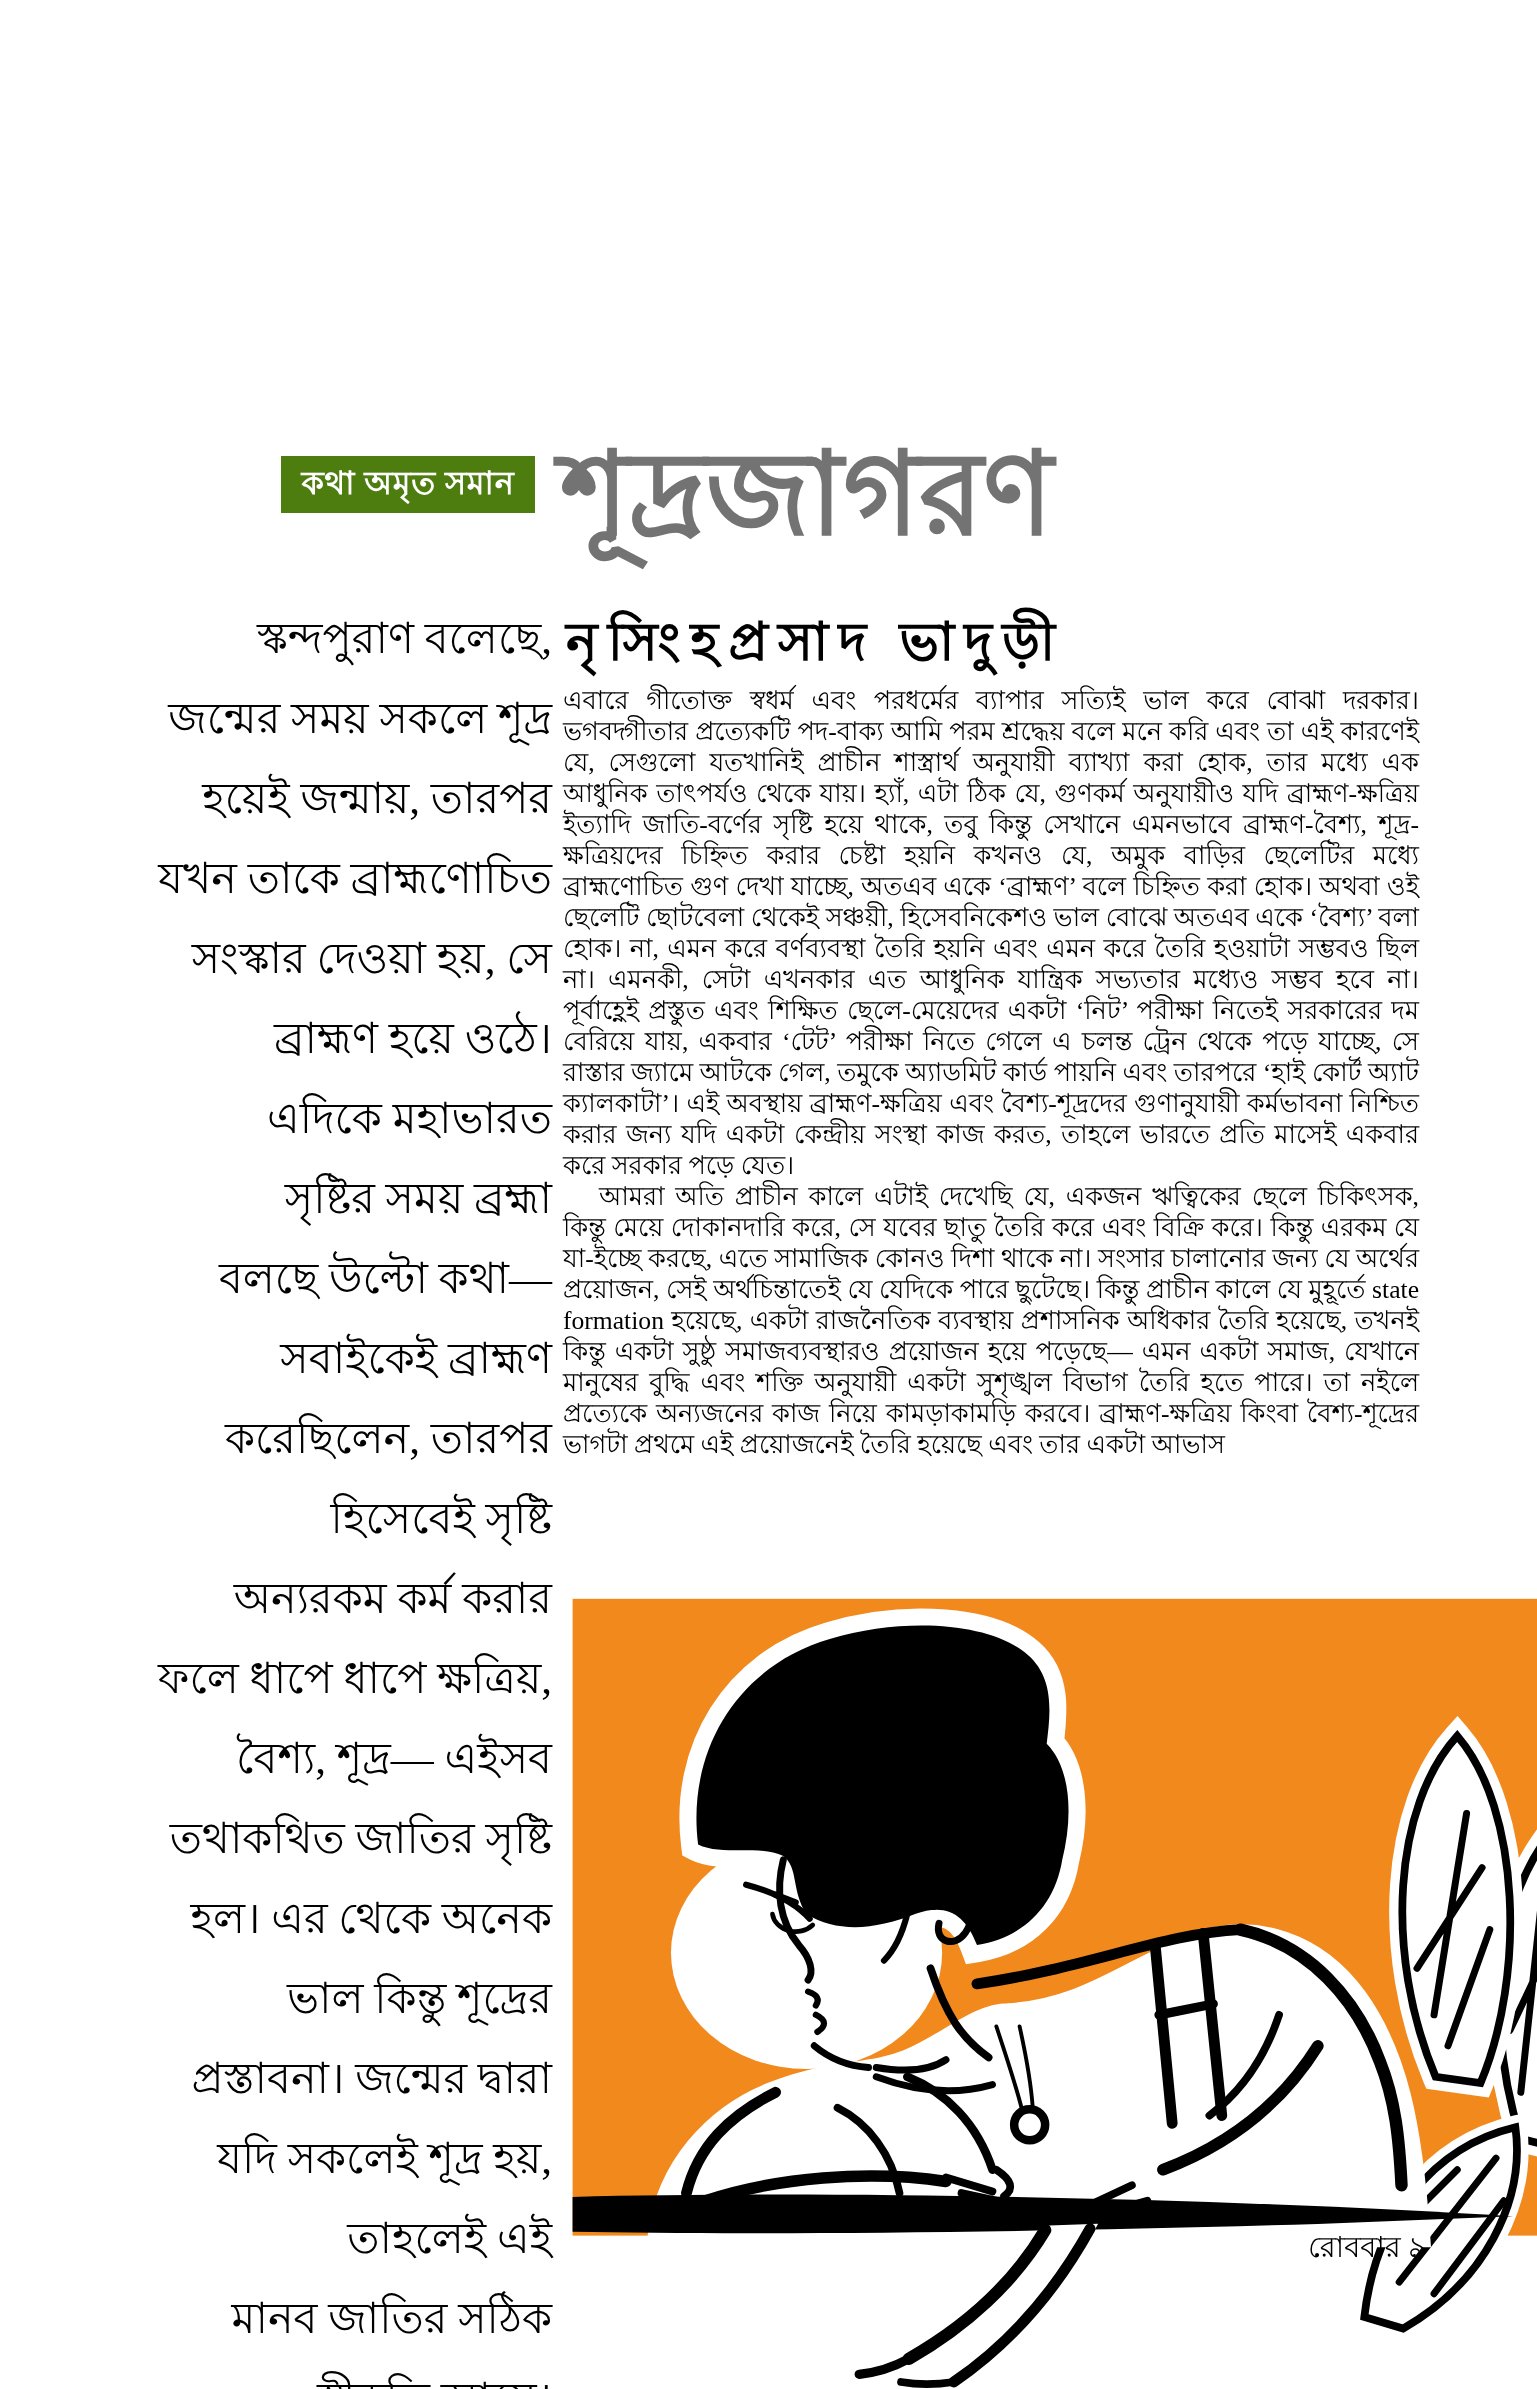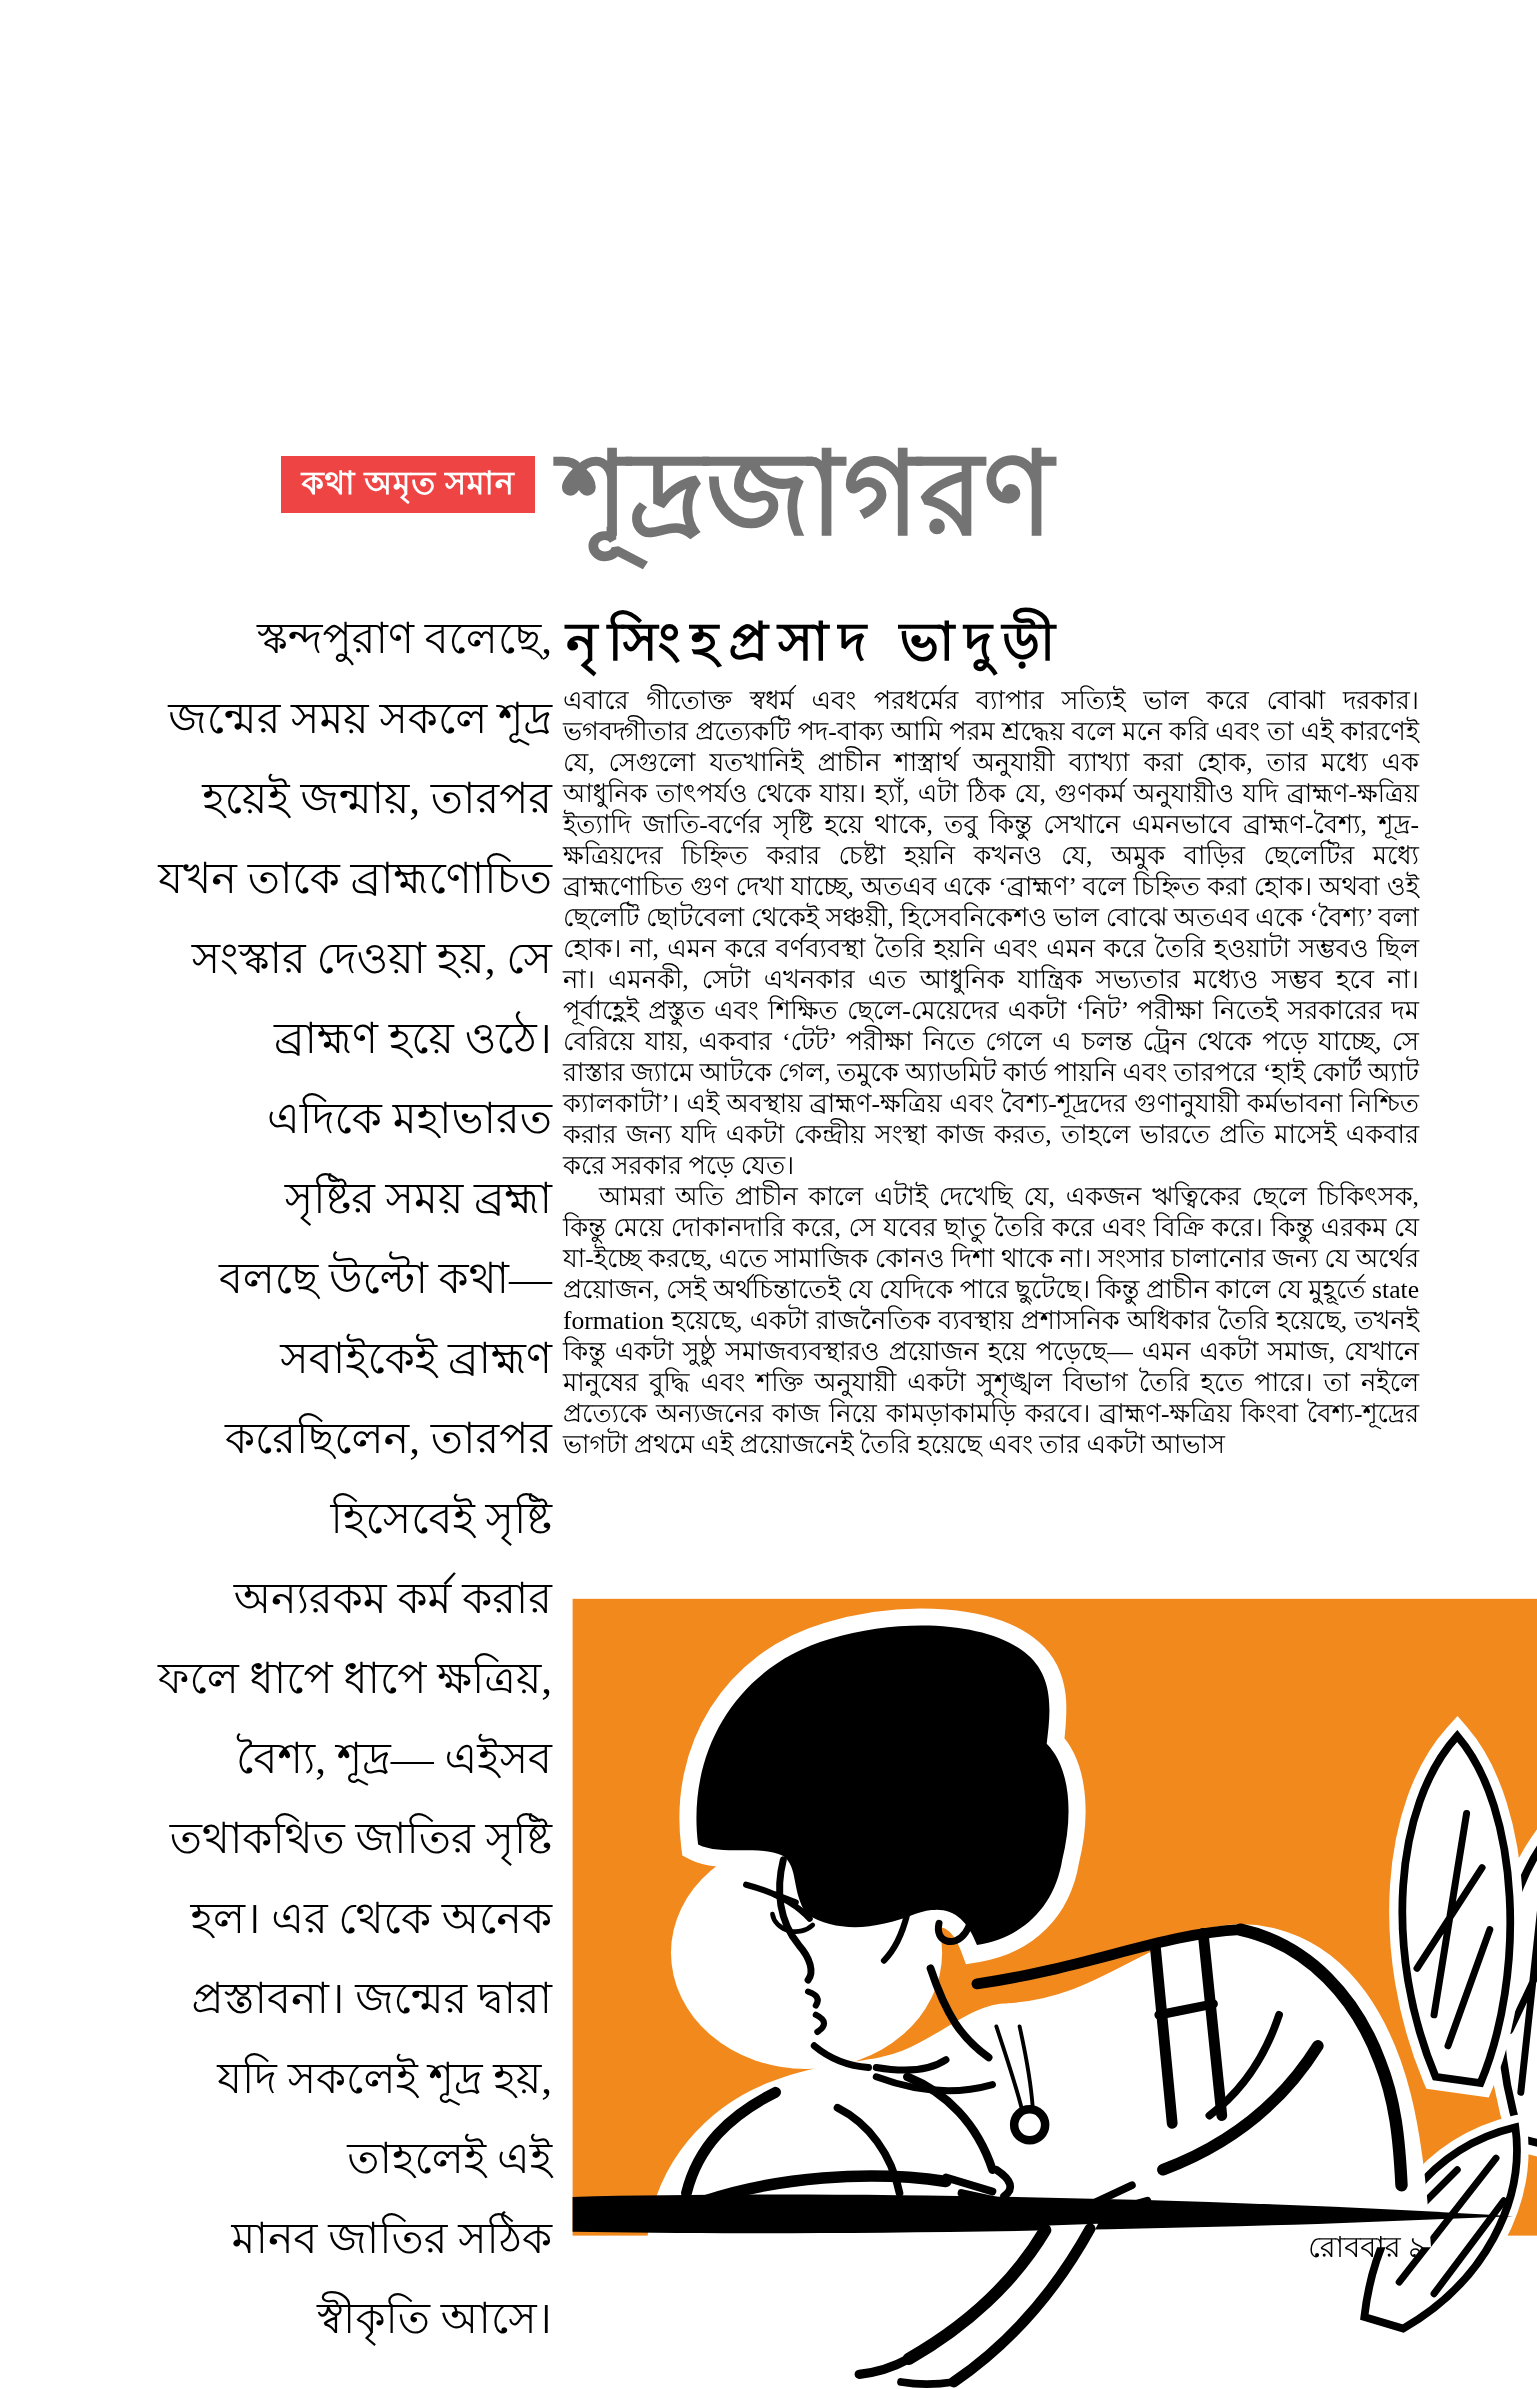--- a/index.html
+++ b/index.html
@@ -3,21 +3,21 @@
 <meta charset="utf-8">
 <style>
   html,body{margin:0;padding:0;background:#e9e9e9;}
   .page{
     position:relative;width:1538px;height:2389px;background:#ffffff;
     margin:0 auto;overflow:hidden;
     font-family:"Liberation Serif","DejaVu Serif",serif;color:#111;
   }
   .kicker{
     position:absolute;left:281px;top:456px;width:254px;height:57px;
-    background:#ef4444;color:#ffffff;display:flex;align-items:center;justify-content:center;
+    background:#4d7c0f;color:#ffffff;display:flex;align-items:center;justify-content:center;
     font-size:32px;font-weight:bold;letter-spacing:0.8px;white-space:nowrap;
   }
   .headline{
     position:absolute;left:560px;top:425px;width:853px;height:155px;
     font-size:116px;line-height:140px;font-weight:bold;color:#737373;
     white-space:nowrap;font-family:"Liberation Serif","DejaVu Serif",serif;
   }
   .byline{
     position:absolute;left:566px;top:601px;width:853px;
     font-size:53px;font-weight:bold;letter-spacing:10px;color:#000;white-space:nowrap;
@@ -62,20 +62,21 @@
       <span class="pq-line">সৃষ্টির সময় ব্রহ্মা</span>
       <span class="pq-line">বলছে উল্টো কথা—</span>
       <span class="pq-line">সবাইকেই ব্রাহ্মণ</span>
       <span class="pq-line">করেছিলেন, তারপর</span>
       <span class="pq-line">হিসেবেই সৃষ্টি</span>
       <span class="pq-line">অন্যরকম কর্ম করার</span>
       <span class="pq-line">ফলে ধাপে ধাপে ক্ষত্রিয়,</span>
       <span class="pq-line">বৈশ্য, শূদ্র— এইসব</span>
       <span class="pq-line">তথাকথিত জাতির সৃষ্টি</span>
       <span class="pq-line">হল। এর থেকে অনেক</span>
+      <span class="pq-line">ভাল কিন্তু শূদ্রের</span>
       <span class="pq-line">প্রস্তাবনা। জন্মের দ্বারা</span>
       <span class="pq-line">যদি সকলেই শূদ্র হয়,</span>
       <span class="pq-line">তাহলেই এই</span>
       <span class="pq-line">মানব জাতির সঠিক</span>
       <span class="pq-line">স্বীকৃতি আসে।</span>
     </div>
 
   <div class="article-body">
       <p>এবারে গীতোক্ত স্বধর্ম এবং পরধর্মের ব্যাপার সত্যিই ভাল করে বোঝা দরকার। ভগবদ্গীতার প্রত্যেকটি পদ-বাক্য আমি পরম শ্রদ্ধেয় বলে মনে করি এবং তা এই কারণেই যে, সেগুলো যতখানিই প্রাচীন শাস্ত্রার্থ অনুযায়ী ব্যাখ্যা করা হোক, তার মধ্যে এক আধুনিক তাৎপর্যও থেকে যায়। হ্যাঁ, এটা ঠিক যে, গুণকর্ম অনুযায়ীও যদি ব্রাহ্মণ-ক্ষত্রিয় ইত্যাদি জাতি-বর্ণের সৃষ্টি হয়ে থাকে, তবু কিন্তু সেখানে এমনভাবে ব্রাহ্মণ-বৈশ্য, শূদ্র-ক্ষত্রিয়দের চিহ্নিত করার চেষ্টা হয়নি কখনও যে, অমুক বাড়ির ছেলেটির মধ্যে ব্রাহ্মণোচিত গুণ দেখা যাচ্ছে, অতএব একে ‘ব্রাহ্মণ’ বলে চিহ্নিত করা হোক। অথবা ওই ছেলেটি ছোটবেলা থেকেই সঞ্চয়ী, হিসেবনিকেশও ভাল বোঝে অতএব একে ‘বৈশ্য’ বলা হোক। না, এমন করে বর্ণব্যবস্থা তৈরি হয়নি এবং এমন করে তৈরি হওয়াটা সম্ভবও ছিল না। এমনকী, সেটা এখনকার এত আধুনিক যান্ত্রিক সভ্যতার মধ্যেও সম্ভব হবে না। পূর্বাহ্ণেই প্রস্তুত এবং শিক্ষিত ছেলে-মেয়েদের একটা ‘নিট’ পরীক্ষা নিতেই সরকারের দম বেরিয়ে যায়, একবার ‘টেট’ পরীক্ষা নিতে গেলে এ চলন্ত ট্রেন থেকে পড়ে যাচ্ছে, সে রাস্তার জ্যামে আটকে গেল, তমুকে অ্যাডমিট কার্ড পায়নি এবং তারপরে ‘হাই কোর্ট অ্যাট ক্যালকাটা’। এই অবস্থায় ব্রাহ্মণ-ক্ষত্রিয় এবং বৈশ্য-শূদ্রদের গুণানুযায়ী কর্মভাবনা নিশ্চিত করার জন্য যদি একটা কেন্দ্রীয় সংস্থা কাজ করত, তাহলে ভারতে প্রতি মাসেই একবার করে সরকার পড়ে যেত।</p>
       <p>আমরা অতি প্রাচীন কালে এটাই দেখেছি যে, একজন ঋত্বিকের ছেলে চিকিৎসক, কিন্তু মেয়ে দোকানদারি করে, সে যবের ছাতু তৈরি করে এবং বিক্রি করে। কিন্তু এরকম যে যা-ইচ্ছে করছে, এতে সামাজিক কোনও দিশা থাকে না। সংসার চালানোর জন্য যে অর্থের প্রয়োজন, সেই অর্থচিন্তাতেই যে যেদিকে পারে ছুটেছে। কিন্তু প্রাচীন কালে যে মুহূর্তে state formation হয়েছে, একটা রাজনৈতিক ব্যবস্থায় প্রশাসনিক অধিকার তৈরি হয়েছে, তখনই কিন্তু একটা সুষ্ঠু সমাজব্যবস্থারও প্রয়োজন হয়ে পড়েছে— এমন একটা সমাজ, যেখানে মানুষের বুদ্ধি এবং শক্তি অনুযায়ী একটা সুশৃঙ্খল বিভাগ তৈরি হতে পারে। তা নইলে প্রত্যেকে অন্যজনের কাজ নিয়ে কামড়াকামড়ি করবে। ব্রাহ্মণ-ক্ষত্রিয় কিংবা বৈশ্য-শূদ্রের ভাগটা প্রথমে এই প্রয়োজনেই তৈরি হয়েছে এবং তার একটা আভাস</p>

